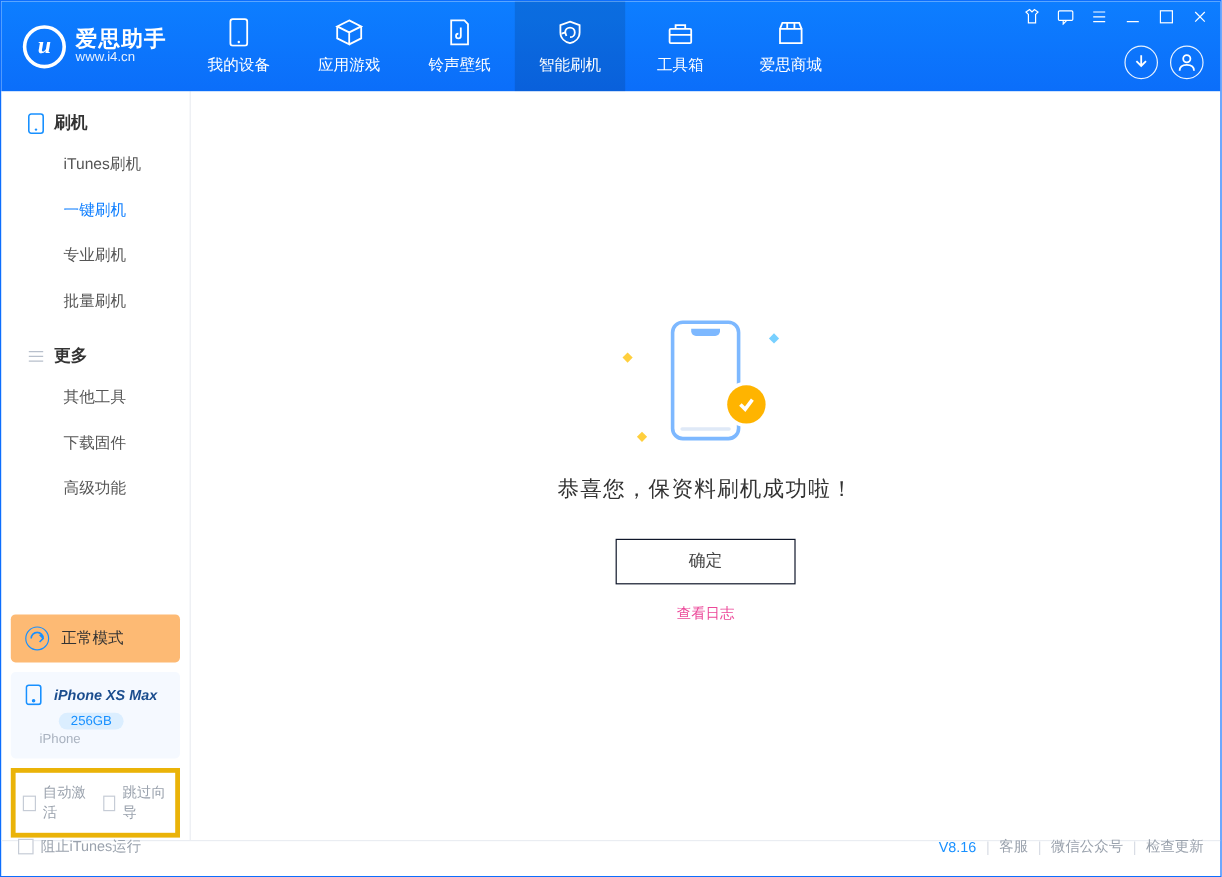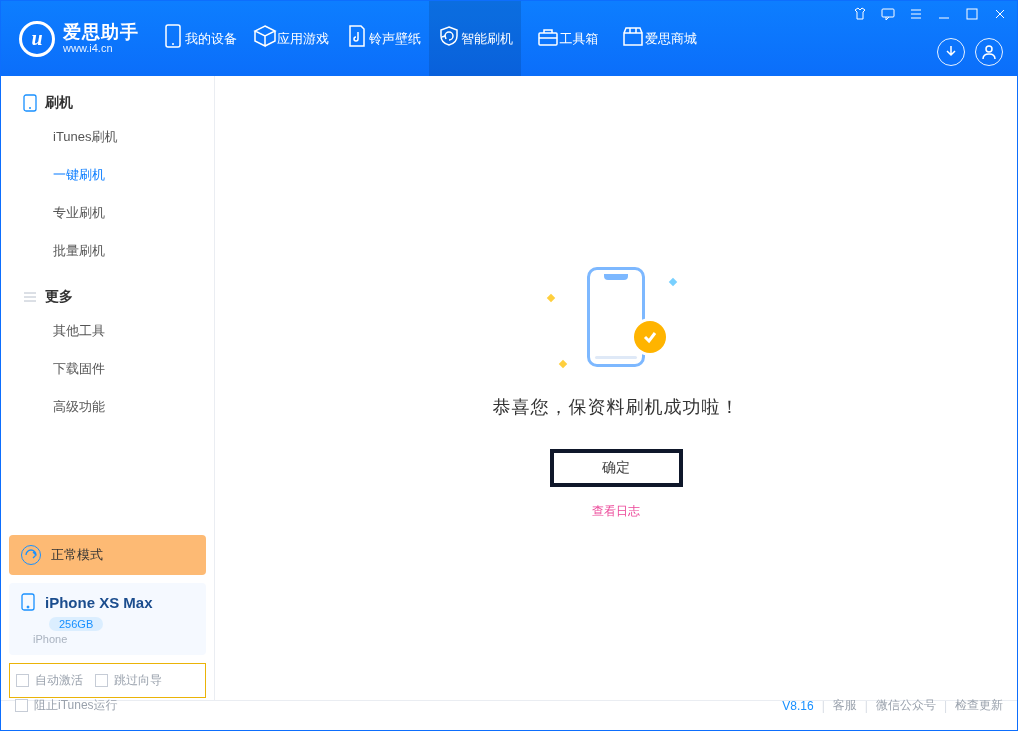--- a/index.html
+++ b/index.html
@@ -8,73 +8,73 @@
 
 .header { height: 75px; background: linear-gradient(180deg, #0d7eff 0%, #0b6efa 100%); display: flex; align-items: stretch; position: relative; }
 .logo-block { display: flex; align-items: center; padding: 0 14px 0 18px; }
 .logo-circle { width: 36px; height: 36px; border-radius: 50%; border: 3px solid #fff; display: flex; align-items: center; justify-content: center; margin-right: 8px; }
 .logo-circle span { color: #fff; font-weight: 900; font-size: 20px; font-style: italic; font-family: Georgia, serif; }
 .logo-text { color: #fff; }
 .logo-text .cn { font-size: 18px; font-weight: 600; letter-spacing: 1px; line-height: 1; }
 .logo-text .url { font-size: 11px; opacity: .9; line-height: 1; margin-top: 2px; }
 
 .nav { display: flex; align-items: stretch; }
-.nav-item { width: 92px; display: flex; flex-direction: row; align-items: center; justify-content: center; color: #fff; font-size: 13px; cursor: pointer; position: relative; }
+.nav-item { width: 92px; display: flex; flex-direction: column; align-items: center; justify-content: center; color: #fff; font-size: 13px; cursor: pointer; position: relative; }
 .nav-item.active { background: rgba(0,0,0,.12); }
 .nav-item .icon { width: 24px; height: 24px; margin-bottom: 6px; display: flex; align-items: center; justify-content: center; }
 .nav-item svg { fill: #fff; }
 
 .window-controls { position: absolute; right: 8px; top: 4px; display: flex; gap: 10px; color: #fff; }
 .window-controls .wc { width: 18px; height: 18px; display: flex; align-items: center; justify-content: center; cursor: pointer; font-size: 13px; }
 .header-right { position: absolute; right: 14px; bottom: 10px; display: flex; gap: 10px; }
 .hr-btn { width: 28px; height: 28px; border: 1.5px solid rgba(255,255,255,.9); border-radius: 50%; display: flex; align-items: center; justify-content: center; cursor: pointer; }
 .hr-btn svg { stroke: #fff; fill: none; }
 
 
 .body { display: flex; height: calc(100% - 75px - 30px); }
 
 
-.sidebar { width: 214px; border-right: 1px solid #eaedf2; display: flex; flex-direction: column; }
+.sidebar { width: 158px; border-right: 1px solid #eaedf2; display: flex; flex-direction: column; }
 .sb-group { padding-top: 18px; }
 .sb-group-head { display: flex; align-items: center; gap: 8px; padding: 0 22px 6px; color: #333; font-size: 14px; font-weight: 600; }
 .sb-group-head svg { flex-shrink: 0; }
 .sb-item { padding: 10px 10px 10px 52px; font-size: 13px; color: #555; cursor: pointer; }
 .sb-item.active { color: #0d7eff; }
 
 .sb-bottom { margin-top: auto; }
 .mode-card { margin: 8px; background: #fdba74; border-radius: 4px; padding: 10px 12px; display: flex; align-items: center; gap: 10px; color: #333; font-size: 13px; }
 .mode-card .mi { width: 20px; height: 20px; border-radius: 50%; border: 1.5px solid #1890ff; display: flex; align-items: center; justify-content: center; }
 .mode-card .mi svg { stroke: #1890ff; fill: none; }
 
 .device-card { margin: 0 8px 8px; background: #f5f9ff; border-radius: 4px; padding: 10px 12px; }
 .device-card .dr { display: flex; align-items: center; gap: 10px; }
 .device-card .dr svg { stroke: #1890ff; fill: none; }
-.device-card .name { color: #1b4d8e; font-weight: 600; font-size: 15px; }
+.device-card .name { color: #1b4d8e; font-weight: 600; font-size: 12px; font-style: italic; }
 .device-card .cap { display: inline-block; margin: 6px 0 2px 28px; background: #dbeeff; color: #1890ff; border-radius: 10px; padding: 1px 10px; font-size: 11px; }
 .device-card .type { margin-left: 12px; color: #aab3c0; font-size: 11px; }
 
-.option-row { border: 1px solid #eab308; margin: 6px 8px 2px; padding: 8px 6px; display: flex; align-items: center; gap: 12px; }
+.option-row { border: 4px solid #eab308; margin: 6px 8px 2px; padding: 8px 6px; display: flex; align-items: center; gap: 12px; }
 .chk { display: flex; align-items: center; gap: 6px; font-size: 12px; color: #9aa2ad; cursor: pointer; }
 .chk-box { width: 13px; height: 13px; border: 1px solid #c6ccd6; background: #fff; }
 
 
 .main { flex: 1; display: flex; flex-direction: column; align-items: center; justify-content: center; }
 .success-ill { position: relative; width: 140px; height: 120px; margin-bottom: 18px; display:flex; align-items:center; justify-content:center; }
 .phone { width: 58px; height: 100px; border: 3px solid #7db8ff; border-radius: 10px; position: relative; background: #fff; }
 .phone:before { content:""; position:absolute; left:50%; top:4px; transform:translateX(-50%); width:24px; height:6px; background:#7db8ff; border-radius:0 0 4px 4px; }
 .phone:after { content:""; position:absolute; left:5px; right:5px; bottom:5px; height:3px; background:#dfe9f7; border-radius:2px; }
 .badge-check { position:absolute; right:20px; bottom:24px; width:32px; height:32px; background:#ffb400; border-radius:50%; display:flex; align-items:center; justify-content:center; box-shadow: 0 0 0 3px #fff; }
 .badge-check svg { stroke:#fff; fill:none; stroke-width:3; }
 .spark { position:absolute; width:6px; height:6px; }
 .spark.s1 { left:2px; top:38px; } .spark.s2 { right:10px; top:22px; } .spark.s3 { left:14px; bottom:10px; }
 .spark div { width:100%; height:100%; transform:rotate(45deg); background:#ffcf3d; }
 .spark.s2 div { background:#78d0ff; }
 
 .success-text { font-size: 18px; color: #333; letter-spacing: 1px; margin-bottom: 30px; font-family: Liberation Mono, monospace; }
-.ok-btn { width: 133px; height: 38px; border: 4px solid #0f172a; background: #fff; font-size: 14px; color: #444; cursor: pointer; margin-bottom: 16px; }
+.ok-btn { width: 150px; height: 38px; border: 1px solid #0f172a; background: #fff; font-size: 14px; color: #444; cursor: pointer; margin-bottom: 16px; }
 .view-log { color: #ec4899; font-size: 12px; cursor: pointer; text-decoration: none; }
 
 
 .footer { height: 14px; border-top: 1px solid #eaedf2; display: flex; align-items: flex-end; padding: 0 14px; font-size: 12px; color: #9aa2ad; }
 .footer .left { display: flex; align-items: center; gap: 6px; }
 .footer .right { margin-left: auto; display: flex; align-items: center; gap: 8px; }
 .footer .sep { color: #d8dde5; }
 .footer a { color: #9aa2ad; cursor: pointer; }
 .footer .ver { color: #1890ff; }
 </style>

